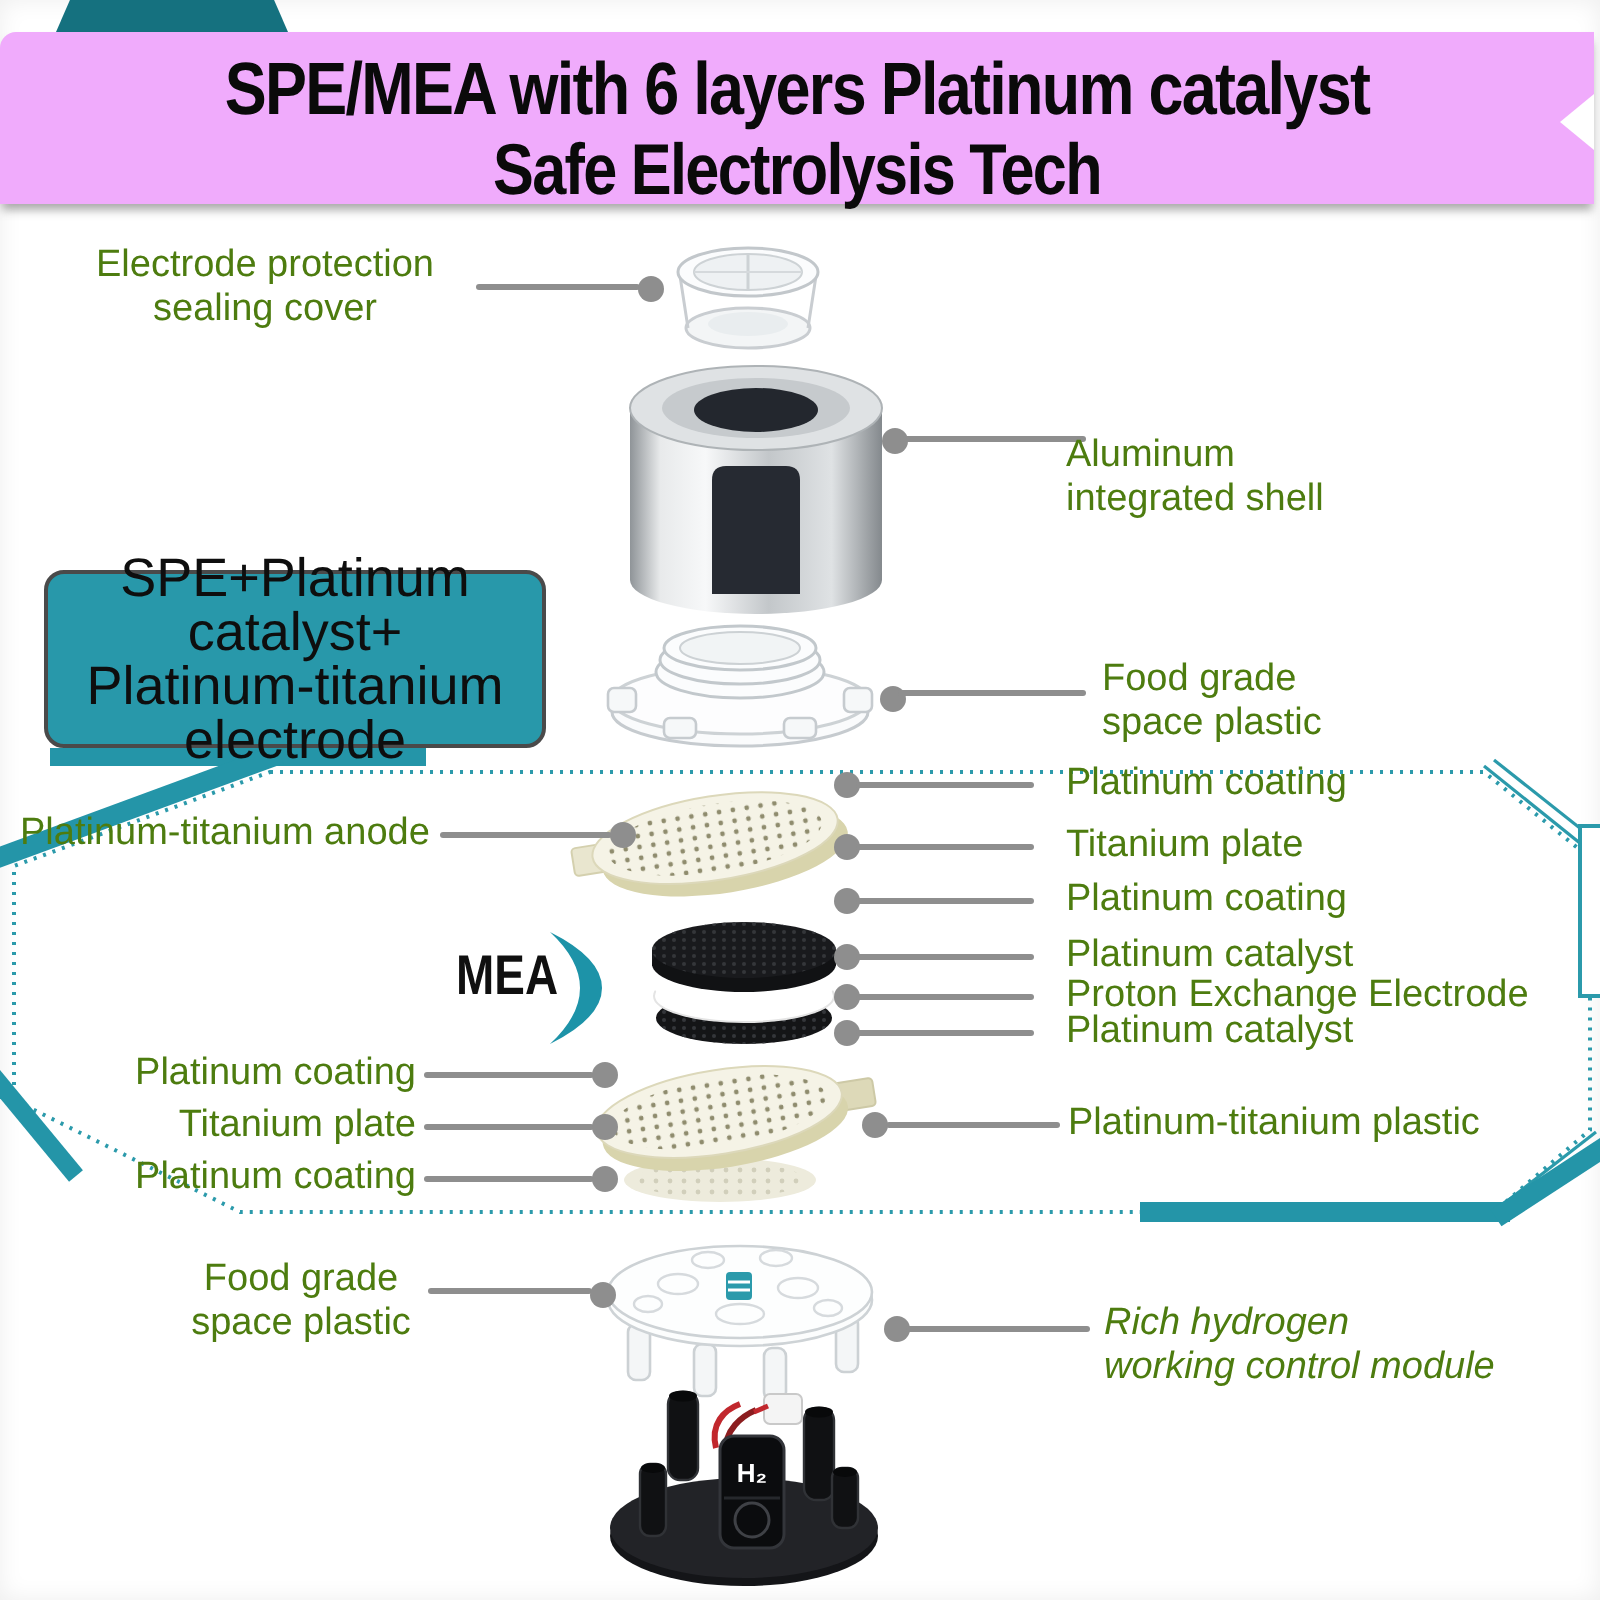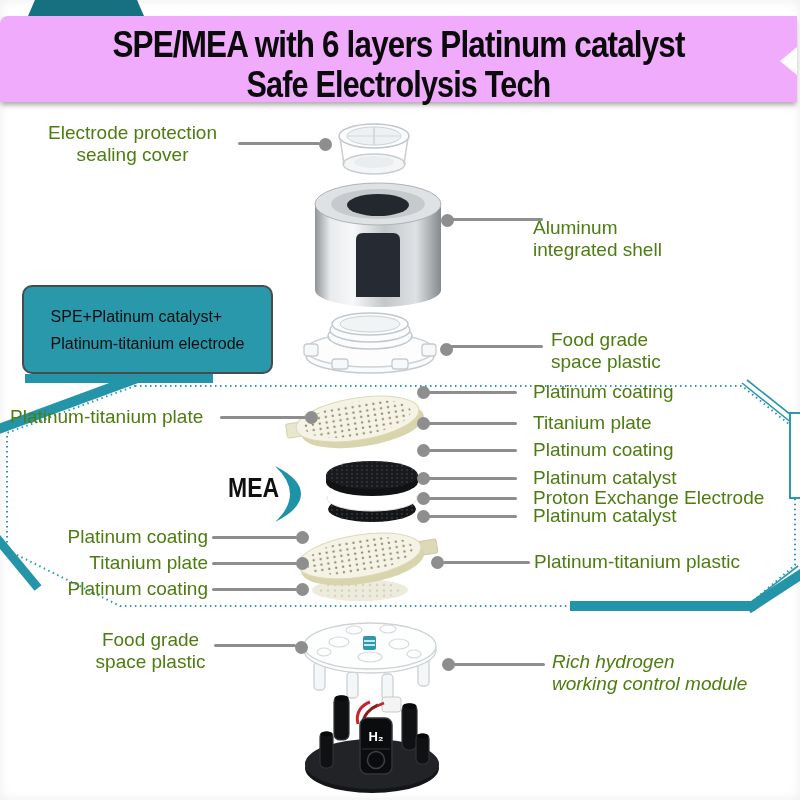--- a/index.html
+++ b/index.html
@@ -20,21 +20,21 @@
   
   .label{position:absolute;font-size:19px;line-height:21.5px;color:#4d7c0f;white-space:pre-line;}
   .center{text-align:center;}
   .right{text-align:right;}
   
   .cline{position:absolute;height:3px;background:#8e8e8e;border-radius:2px;}
   .dot{position:absolute;width:13px;height:13px;border-radius:50%;background:#8e8e8e;}
   
   .infobox{position:absolute;left:22px;top:285px;width:247px;height:85px;background:#2898AA;
            border:2px solid #4a4a4a;border-radius:10px;display:flex;align-items:center;justify-content:center;}
-  .infobox .label{position:static;font-size:16px;line-height:27px;color:#0e0e0e;text-align:left;}
+  .infobox .label{position:static;font-size:27px;line-height:27px;color:#0e0e0e;text-align:center;}
   .mea-text{position:absolute;left:228px;top:472px;font-size:28px;font-weight:bold;color:#101010;
             transform:scaleX(.82);transform-origin:left center;letter-spacing:0;}
 </style>
 </head>
 <body>
 
 <div id="stage">
 
   <div class="fold"></div>
   <div class="banner">
@@ -220,21 +220,21 @@
   </div>
 
   <div>
     <div class="dot" style="left:440px;top:343px;"></div>
     <div class="cline" style="left:449px;top:345px;width:94px;"></div>
     <div class="label" style="left:551px;top:329px;">Food grade
 space plastic</div>
   </div>
 
   <div>
-    <div class="label" style="left:10px;top:406px;">Platinum-titanium plate</div>
+    <div class="label" style="left:10px;top:406px;">Platinum-titanium anode</div>
     <div class="cline" style="left:220px;top:416px;width:86px;"></div>
     <div class="dot" style="left:305px;top:411px;"></div>
   </div>
 
   <div>
     <div class="dot" style="left:417px;top:386px;"></div>
     <div class="cline" style="left:428px;top:391px;width:89px;"></div>
     <div class="label" style="left:533px;top:381px;">Platinum coating</div>
   </div>
   <div>

